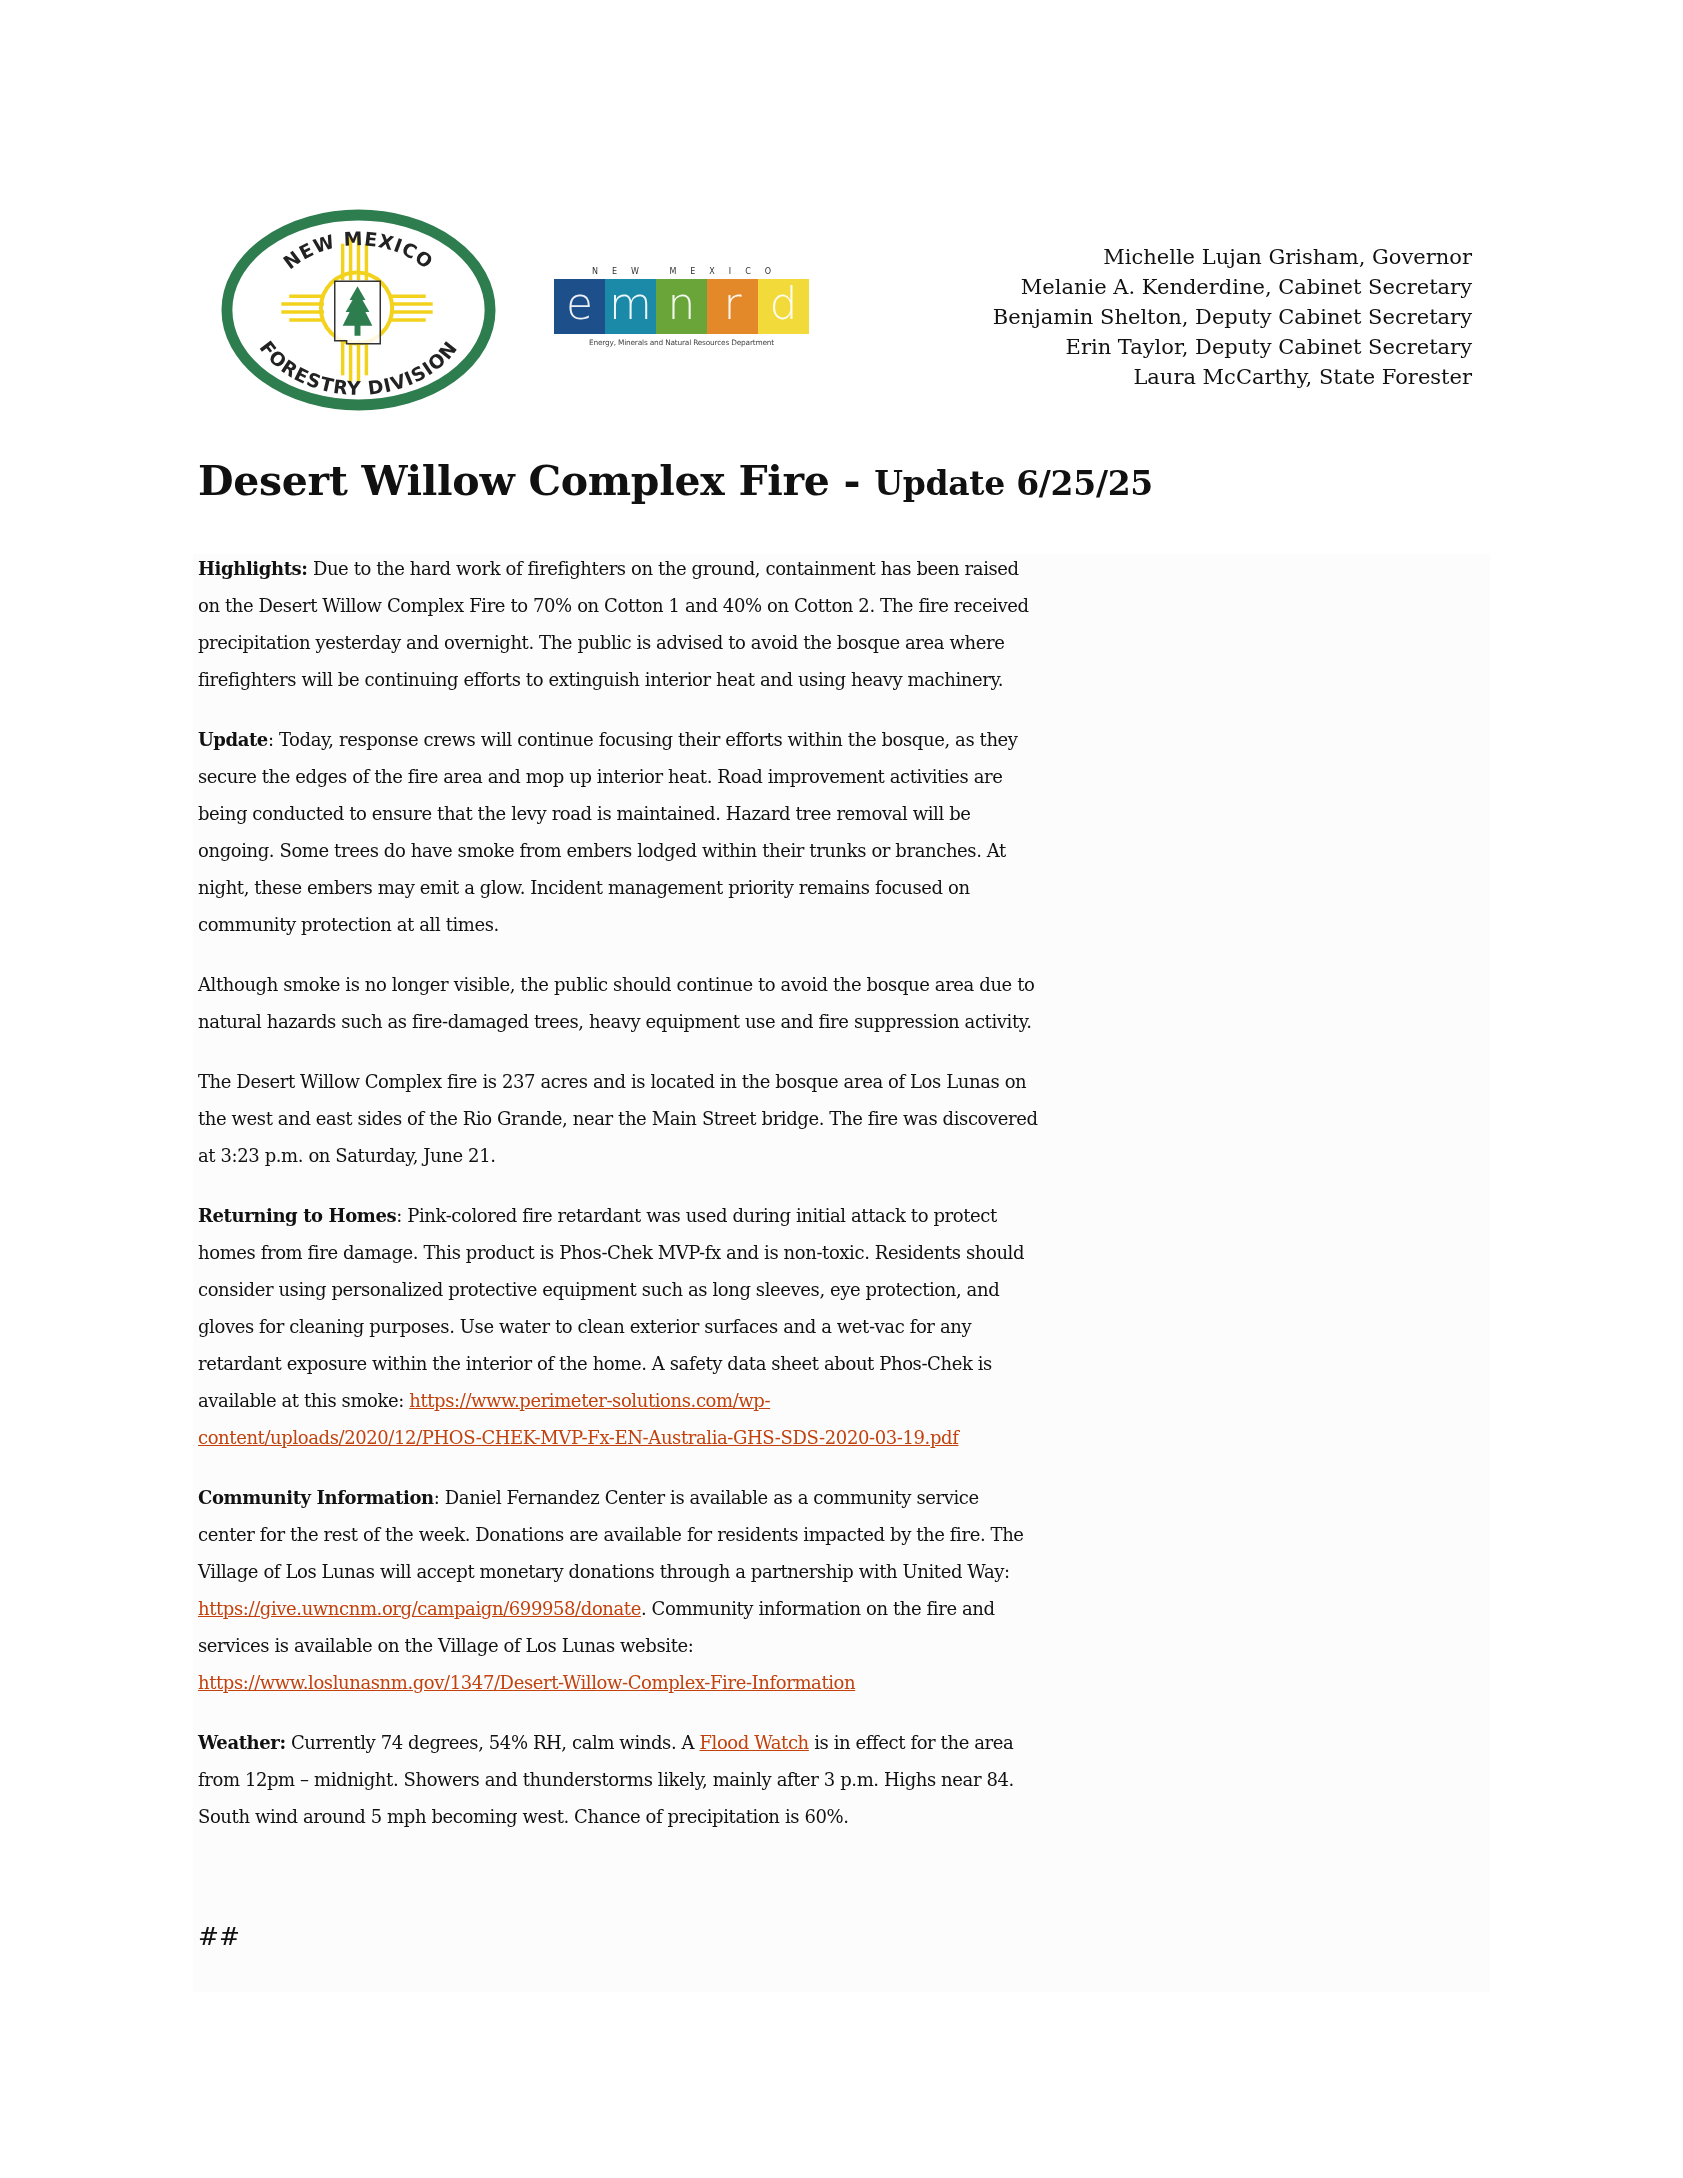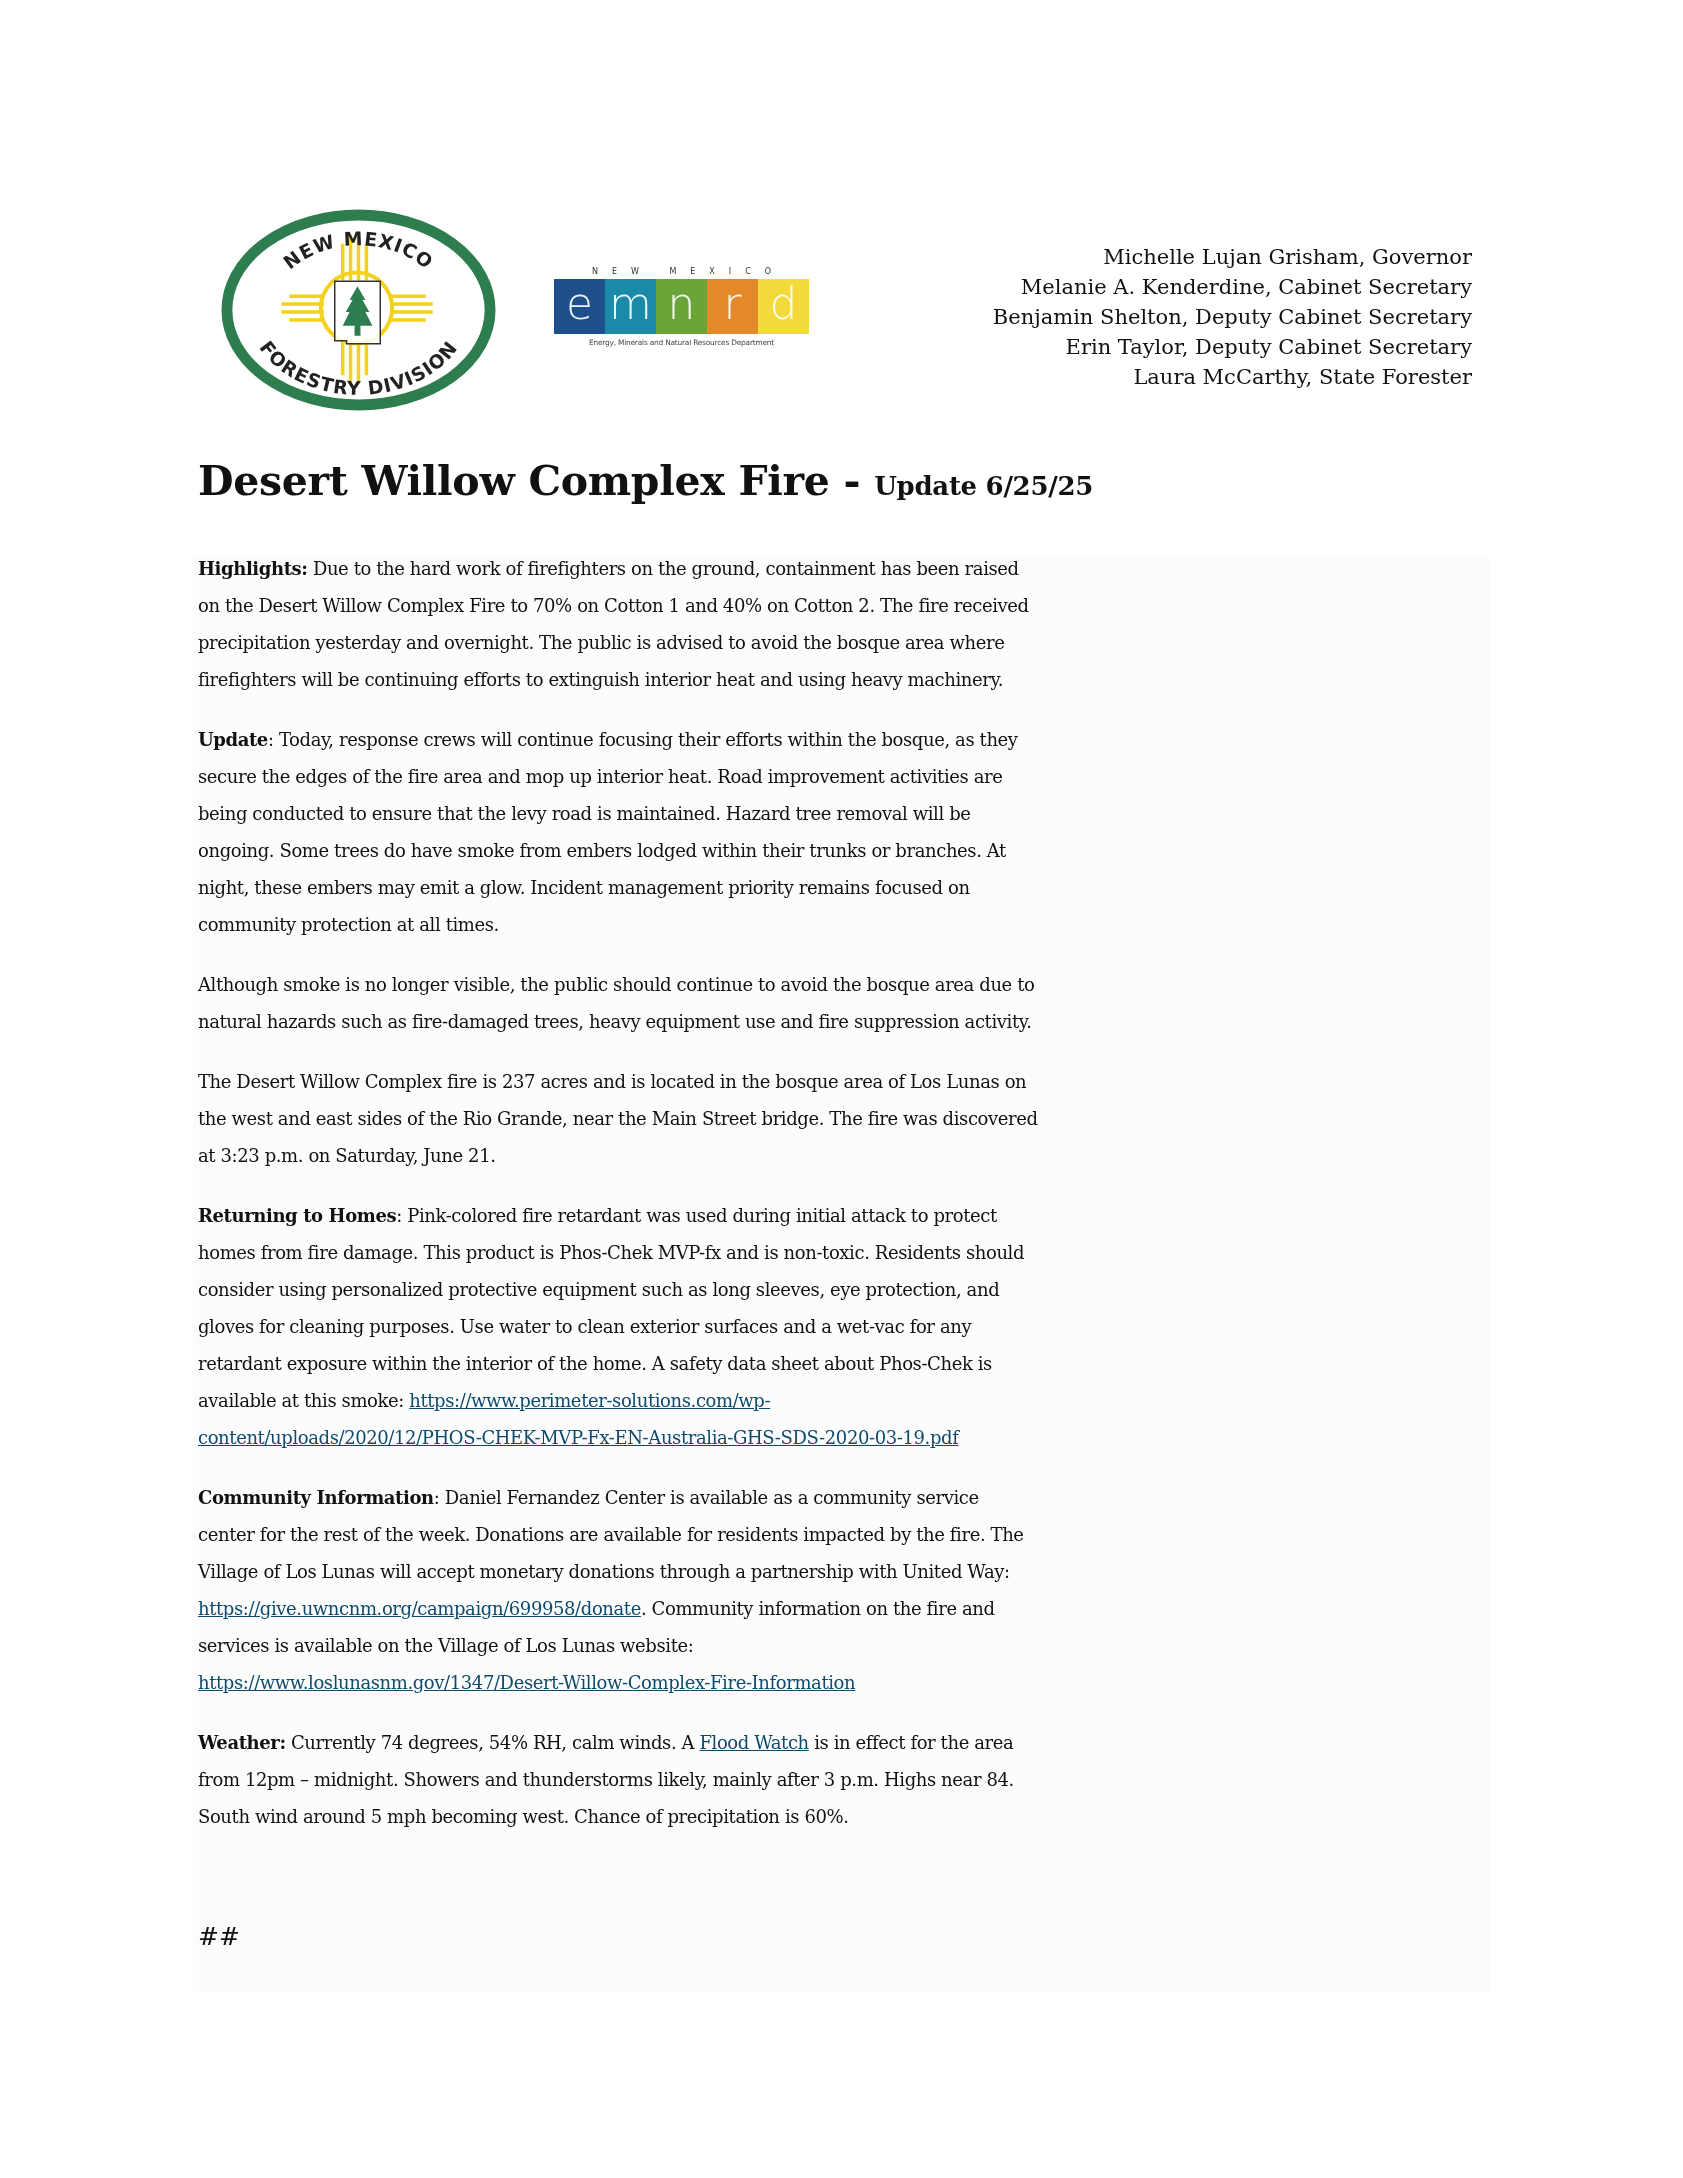--- a/index.html
+++ b/index.html
@@ -19,27 +19,27 @@
                 line-height: 1; padding-bottom: 6px; box-sizing: border-box; }
   .emnrd-sub { font-family: "DejaVu Sans", sans-serif; font-size: 7.4px; color: #444; text-align: center; margin-top: 4px; white-space: nowrap; letter-spacing: -0.2px; }
 
   
   .officials { position: absolute; right: 211px; top: 242px; text-align: right; font-size: 21px; line-height: 30px; }
   .officials .name { font-weight: normal; }
   .officials .row { white-space: nowrap; }
 
   
   .title { position: absolute; left: 198px; top: 457px; font-size: 41px; font-weight: bold; white-space: nowrap; letter-spacing: -0.3px; }
-  .title .update { font-size: 26px; }
+  .title .update { font-size: 33px; }
 
   
   .content { position: absolute; left: 198px; top: 550px; width: 1307px; font-size: 18px; line-height: 37px; letter-spacing: -0.4px; }
   .content p { margin: 0 0 23px 0; }
   .content .lbl { font-weight: bold; }
-  .content a { color: #0c4a6e; text-decoration: underline; }
+  .content a { color: #c2410c; text-decoration: underline; }
   .line { display: block; white-space: nowrap; }
   .endmark { position: absolute; left: 198px; top: 1922px; font-size: 25px; }
 </style>
 </head>
 <body>
 
 <div class="body-bg"></div>
 
 <div class="forestry-logo">
   <svg width="277" height="203" viewBox="0 0 280 205">

